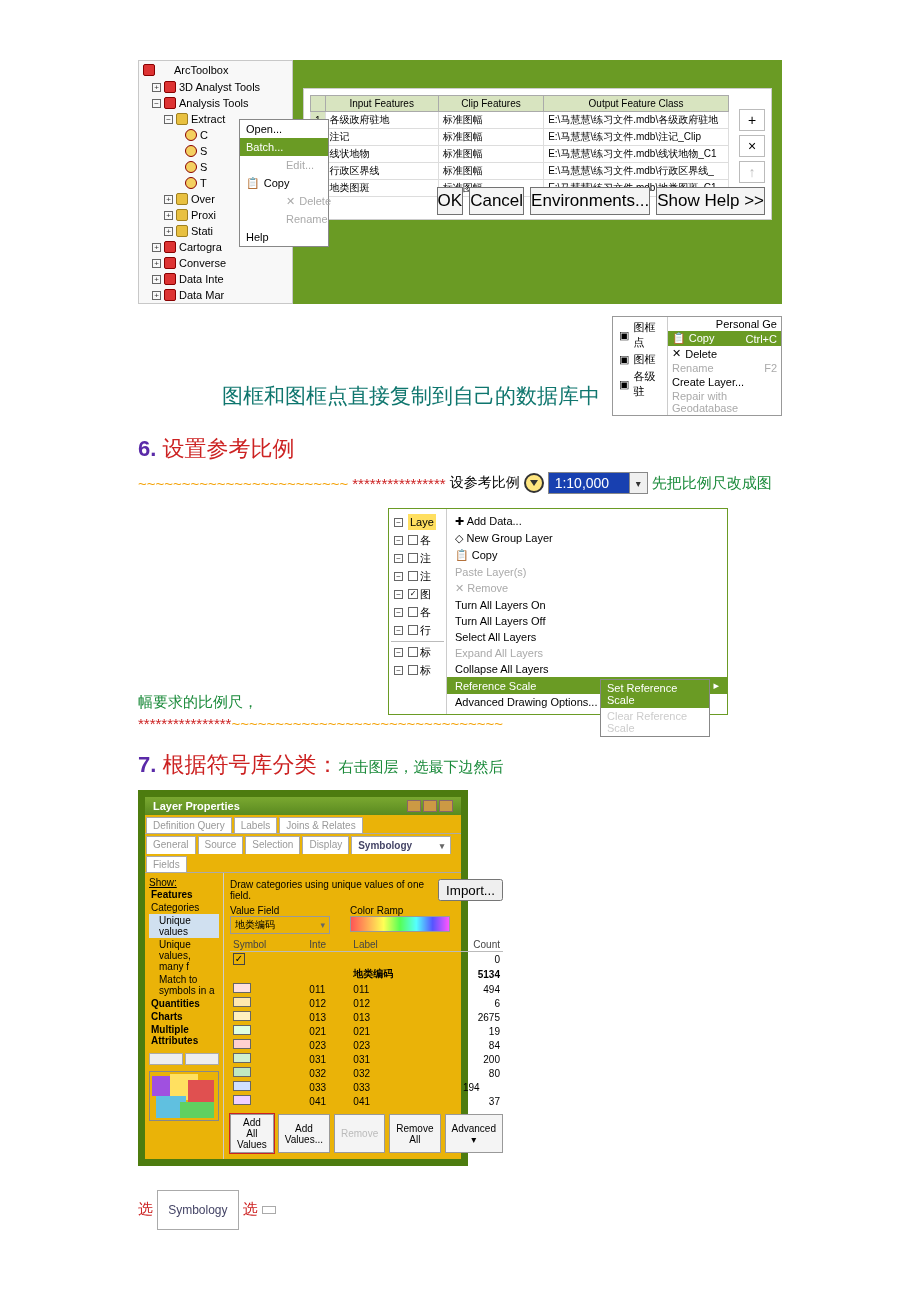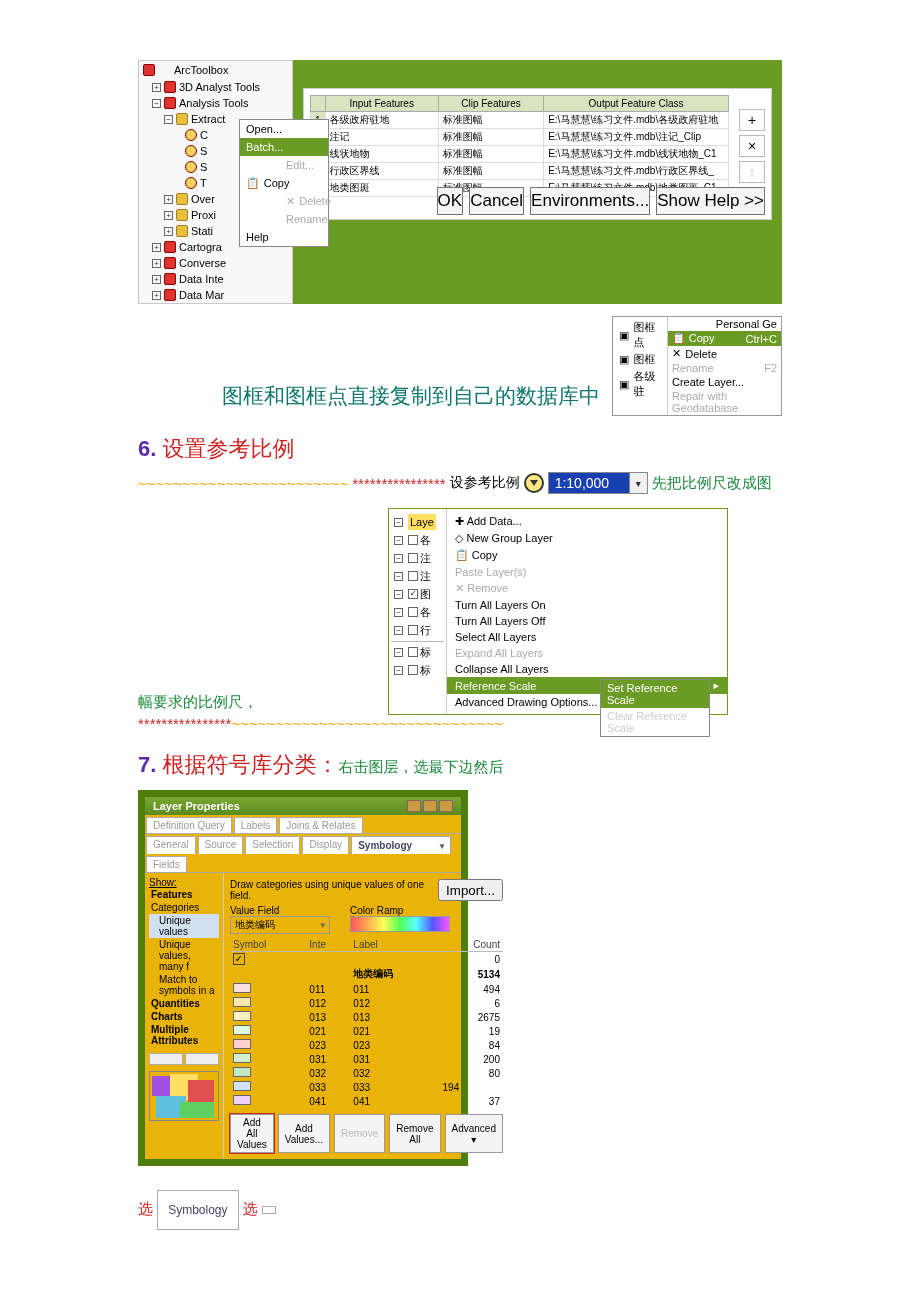--- a/index.html
+++ b/index.html
@@ -769,21 +769,21 @@
               <tr>
                 <td><span class="sym-swatch" style="background:#c0e8c0"></span></td>
                 <td style="">032</td>
                 <td style="">032</td>
                 <td style="text-align:right;">80</td>
               </tr>
               <tr>
                 <td><span class="sym-swatch" style="background:#d0e0ff"></span></td>
                 <td style="">033</td>
                 <td style="">033</td>
-                <td style="text-align:left;">194</td>
+                <td style="text-align:center;">194</td>
               </tr>
               <tr>
                 <td><span class="sym-swatch" style="background:#f0d0ff"></span></td>
                 <td style="">041</td>
                 <td style="">041</td>
                 <td style="text-align:right;">37</td>
               </tr>
             </tbody>
         </table>
         <div class="lp-btns-row">

